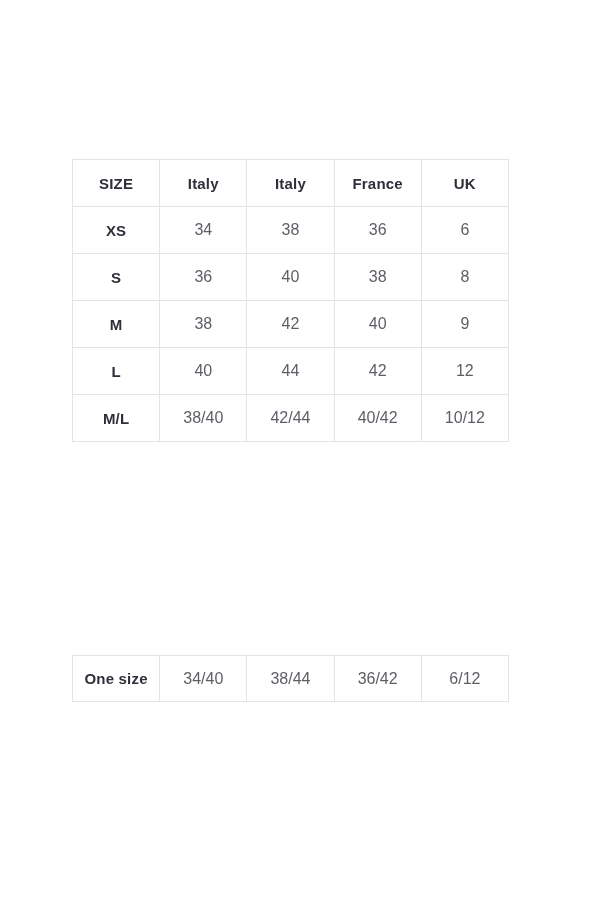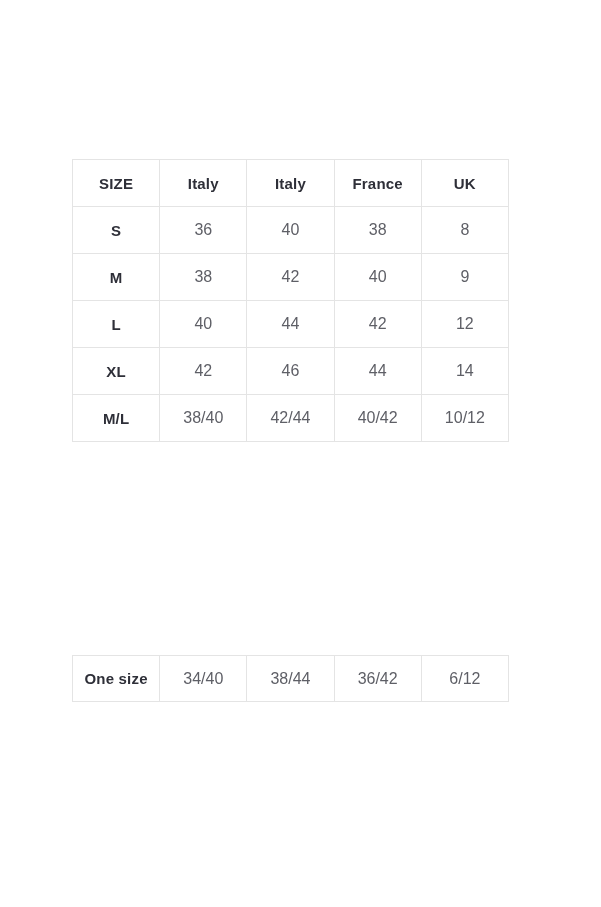--- a/index.html
+++ b/index.html
@@ -57,46 +57,46 @@
       <tr>
         <th>SIZE</th>
         <th>Italy</th>
         <th>Italy</th>
         <th>France</th>
         <th>UK</th>
       </tr>
     </thead>
     <tbody>
       <tr>
+        <th>XS</th>
+        <td>34</td>
+        <td>38</td>
+        <td>36</td>
+        <td>6</td>
+      </tr>
+      <tr>
         <th>S</th>
         <td>36</td>
         <td>40</td>
         <td>38</td>
         <td>8</td>
       </tr>
       <tr>
         <th>M</th>
         <td>38</td>
         <td>42</td>
         <td>40</td>
         <td>9</td>
       </tr>
       <tr>
         <th>L</th>
         <td>40</td>
         <td>44</td>
         <td>42</td>
         <td>12</td>
-      </tr>
-      <tr>
-        <th>XL</th>
-        <td>42</td>
-        <td>46</td>
-        <td>44</td>
-        <td>14</td>
       </tr>
       <tr>
         <th>M/L</th>
         <td>38/40</td>
         <td>42/44</td>
         <td>40/42</td>
         <td>10/12</td>
       </tr>
     </tbody>
   </table>

